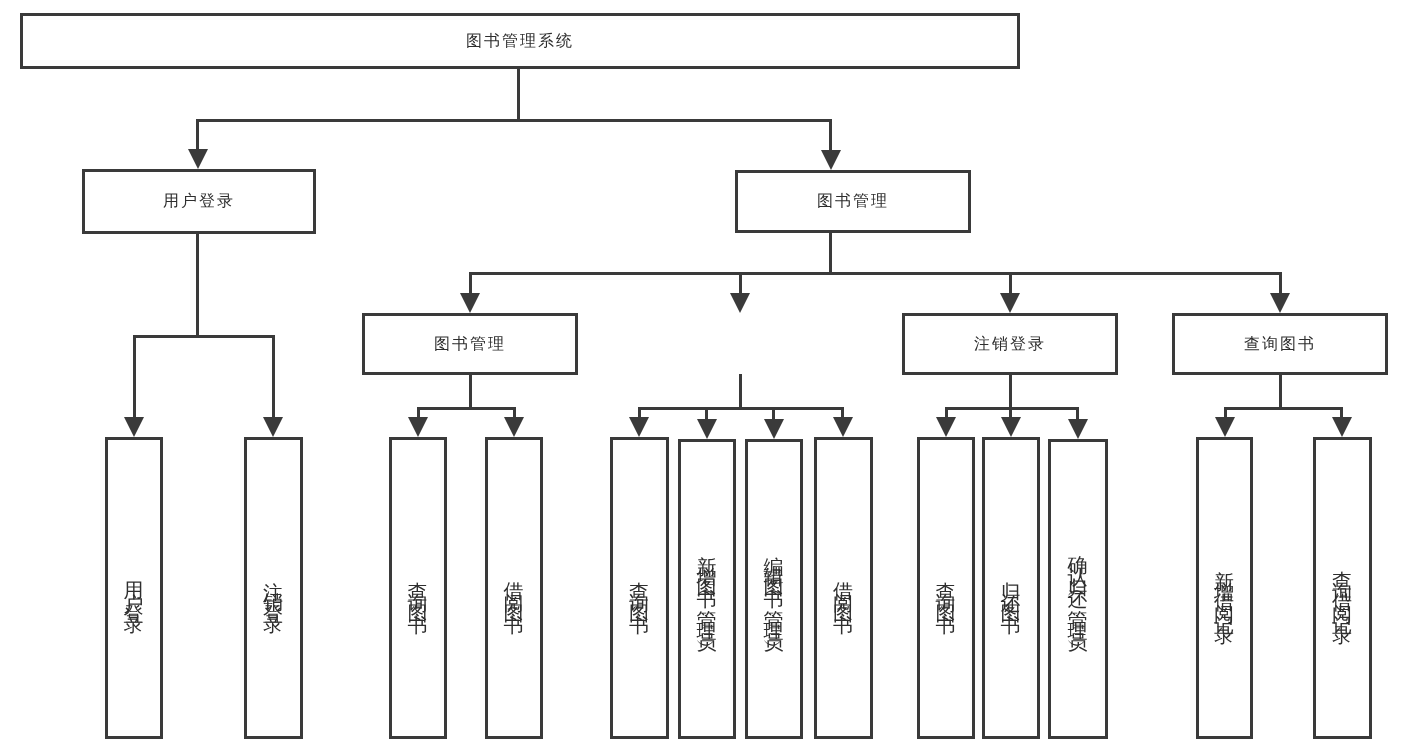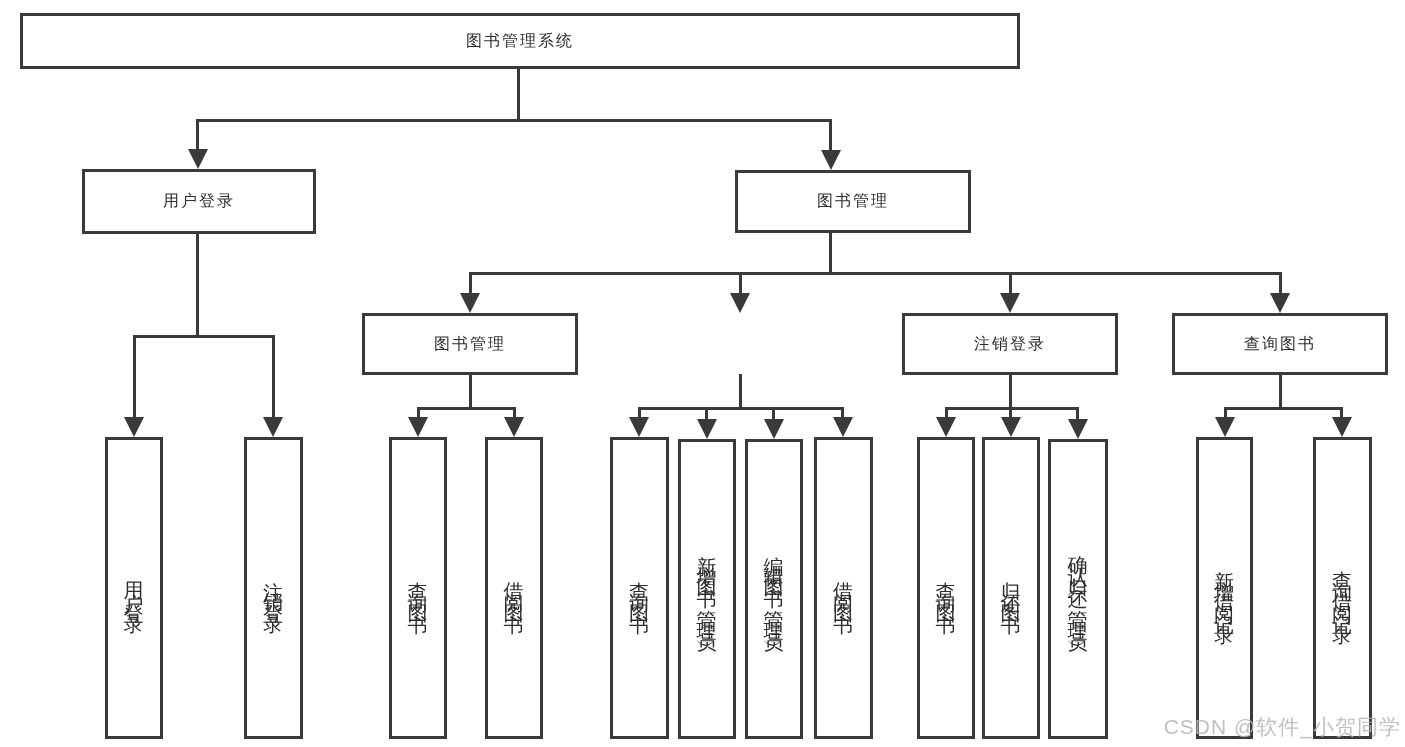--- a/index.html
+++ b/index.html
@@ -163,15 +163,14 @@
   <div class="vline" style="left:1076px;top:407px;height:15px;"></div>
   <div class="arrow" style="left:1068px;top:419px;"></div>
 
   <div class="vline" style="left:1279px;top:374px;height:36px;"></div>
   <div class="hline" style="left:1224px;top:407px;width:118px;"></div>
   <div class="vline" style="left:1224px;top:407px;height:13px;"></div>
   <div class="arrow" style="left:1215px;top:417px;"></div>
   <div class="vline" style="left:1340px;top:407px;height:13px;"></div>
   <div class="arrow" style="left:1332px;top:417px;"></div>
 
-  <div class="watermark">CSDN @软件_小贺同学</div>
 
 </div>
 
 </body></html>

